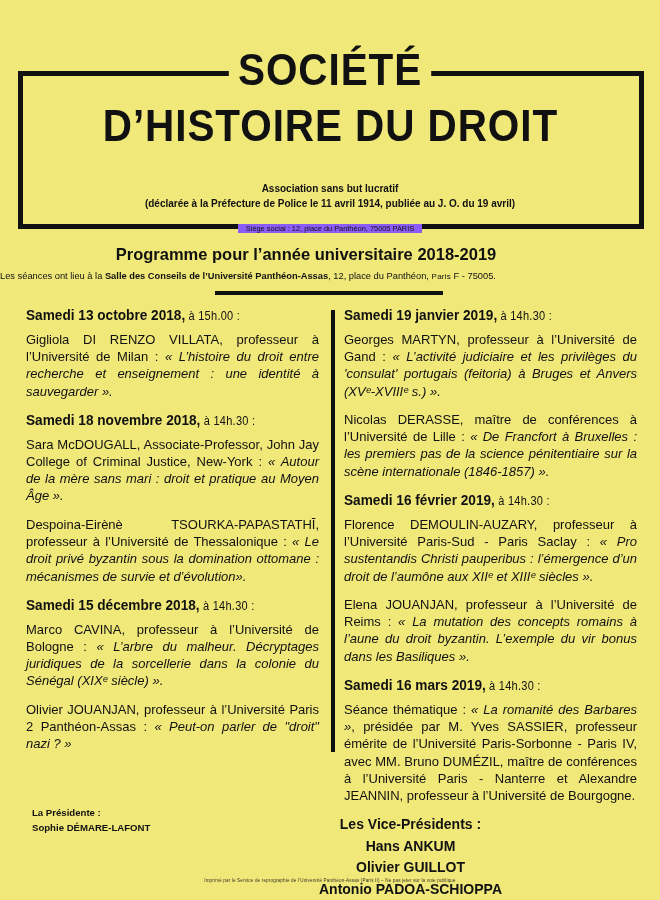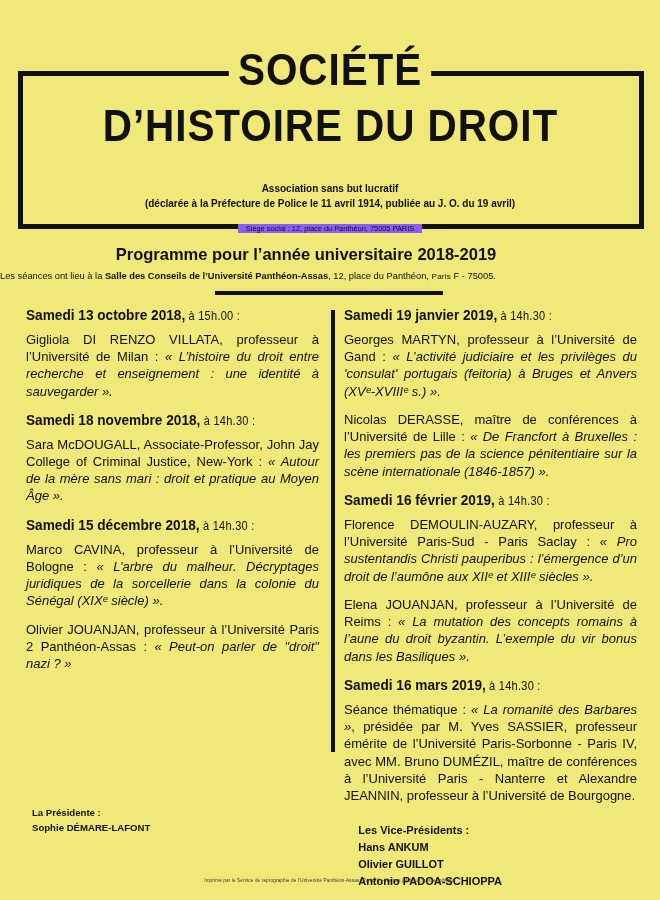--- a/index.html
+++ b/index.html
@@ -207,23 +207,23 @@
     left: 32px;
     top: 0;
     font-size: 9.6px;
     font-weight: bold;
     line-height: 1.55;
     color: #111111;
   }
   .sig-right {
     position: absolute;
     right: 22px;
-    top: 16px;
-    text-align: left;
-    font-size: 11px;
+    top: 8px;
+    text-align: center;
+    font-size: 14px;
     font-weight: bold;
     line-height: 1.55;
     color: #111111;
   }
 
   .imprint {
     position: absolute;
     left: 0;
     top: 878px;
     width: 660px;
@@ -265,20 +265,21 @@
   <div class="columns">
     <div class="divider"></div>
     <div class="col col-left" id="col-left">
         <div class="session">
           <div class="session-date"><span>Samedi 13 octobre 2018,</span><span class="time"> à 15h.00 :</span></div>
           <div class="talk"><span>Gigliola DI RENZO VILLATA, professeur à l’Université de Milan : </span><i>« L’histoire du droit entre recherche et enseignement : une identité à sauvegarder ».</i></div>
         </div>
         <div class="session">
           <div class="session-date"><span>Samedi 18 novembre 2018,</span><span class="time"> à 14h.30 :</span></div>
           <div class="talk"><span>Sara McDOUGALL, Associate-Professor, John Jay College of Criminal Justice, New-York : </span><i>« Autour de la mère sans mari : droit et pratique au Moyen Âge ».</i></div>
+          <div class="talk"><span>Despoina-Eirènè TSOURKA-PAPASTATHĪ, professeur à l’Université de Thessalonique : </span><i>« Le droit privé byzantin sous la domination ottomane : mécanismes de survie et d’évolution».</i></div>
         </div>
         <div class="session">
           <div class="session-date"><span>Samedi 15 décembre 2018,</span><span class="time"> à 14h.30 :</span></div>
           <div class="talk"><span>Marco CAVINA, professeur à l’Université de Bologne : </span><i>« L’arbre du malheur. Décryptages juridiques de la sorcellerie dans la colonie du Sénégal (XIXᵉ siècle) ».</i></div>
           <div class="talk"><span>Olivier JOUANJAN, professeur à l’Université Paris 2 Panthéon-Assas : </span><i>« Peut-on parler de "droit" nazi ? »</i></div>
         </div>
       </div>
     <div class="col col-right" id="col-right">
         <div class="session">
           <div class="session-date"><span>Samedi 19 janvier 2019,</span><span class="time"> à 14h.30 :</span></div>

